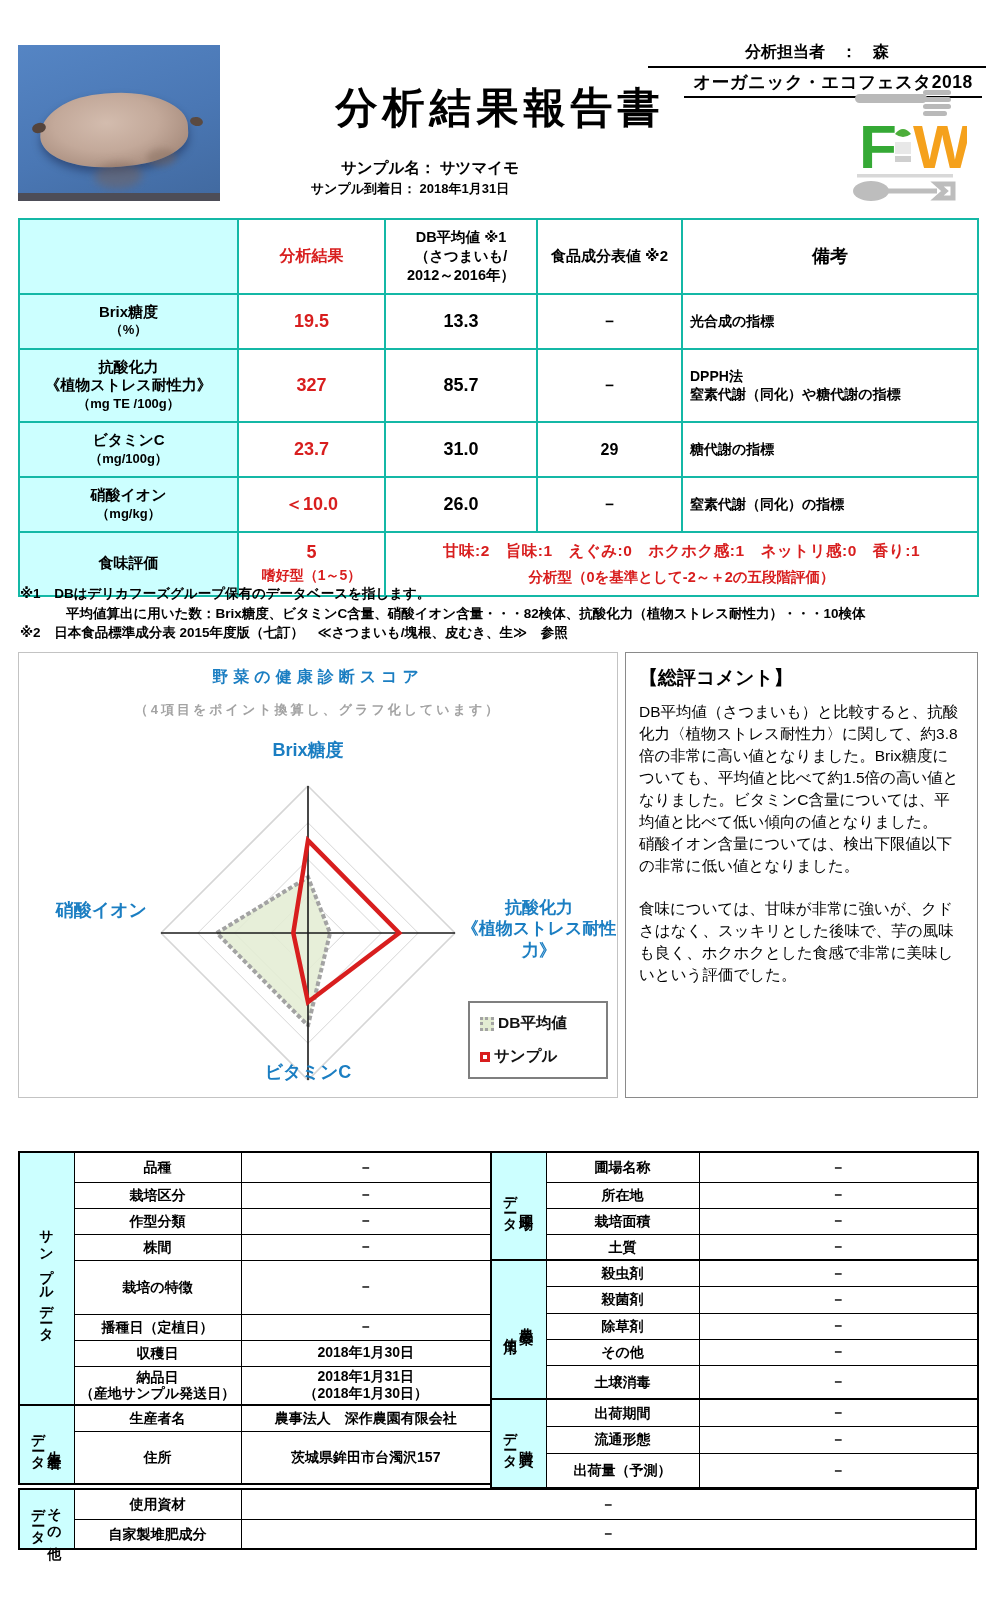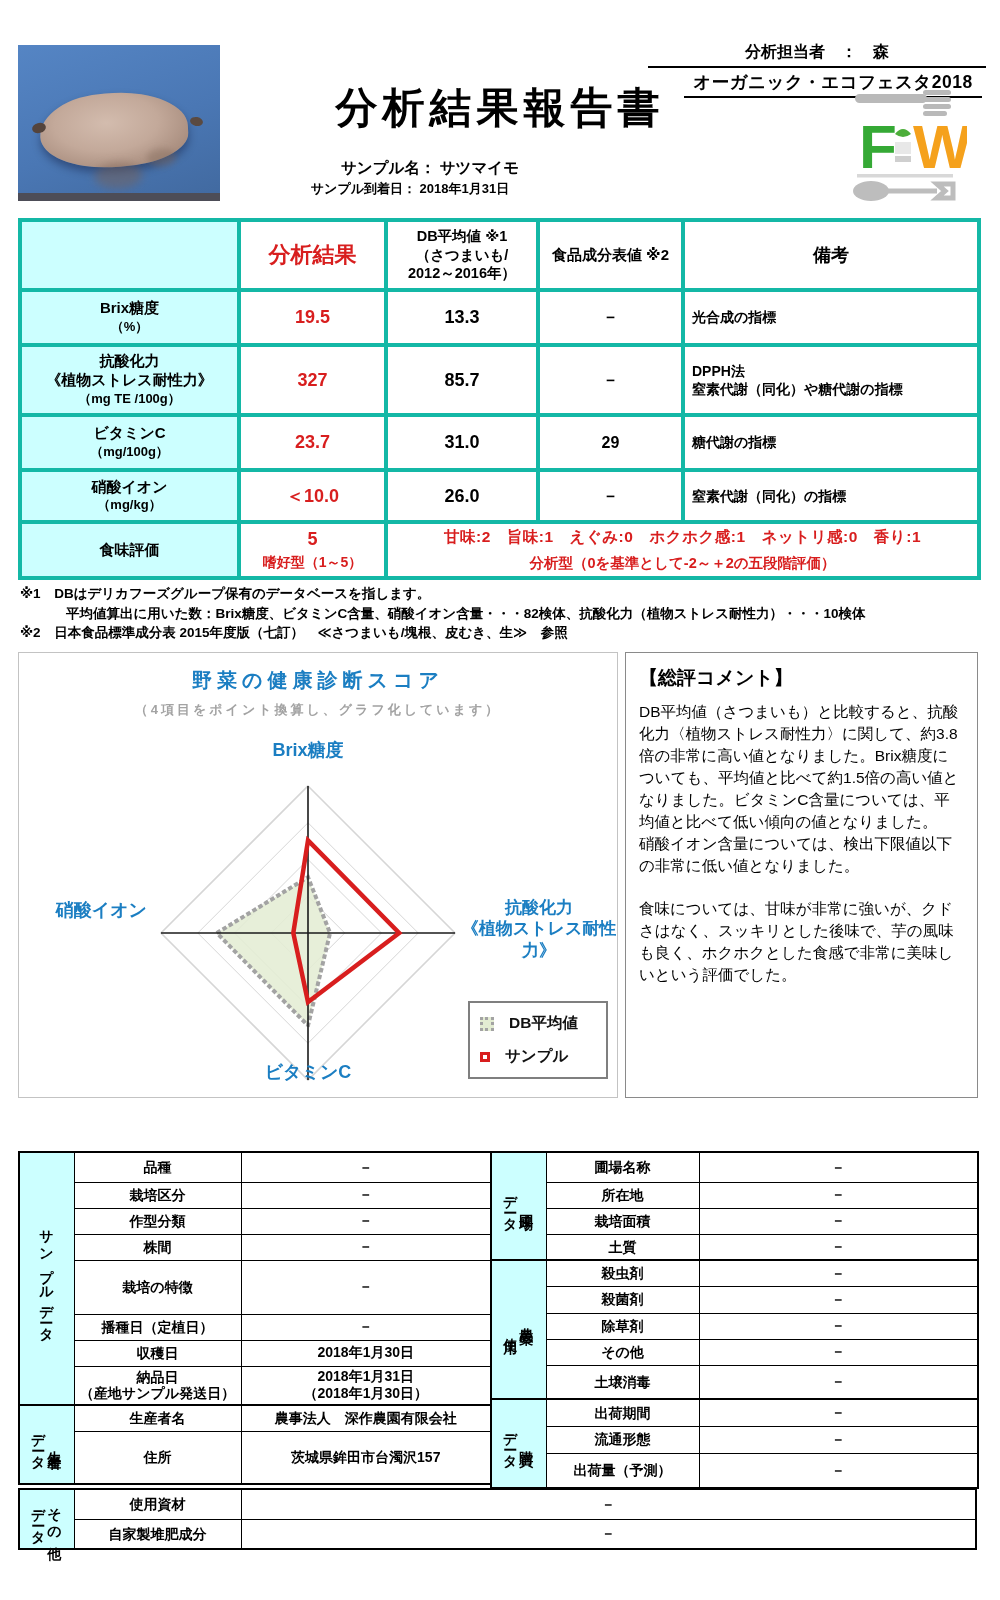--- a/index.html
+++ b/index.html
@@ -27,25 +27,25 @@
   #report-title{left:290px; top:80px; width:420px; text-align:center; font-family:"Liberation Serif","DejaVu Serif",serif; font-size:42px; font-weight:bold; letter-spacing:5px;}
   #analyst-line{left:648px; top:42px; width:338px; text-align:center; font-size:16px; border-bottom:2.5px solid #000; padding-bottom:3px;}
   #analyst-line span{margin:0 8px;}
   #event-line{left:684px; top:70px; width:298px; text-align:center; font-size:17.5px; border-bottom:2.5px solid #000; padding-bottom:2px; letter-spacing:.5px;}
   #sample-name{left:250px; top:158px; width:360px; text-align:center; font-size:15.5px;}
   #arrival-date{left:230px; top:180px; width:360px; text-align:center; font-size:13px;}
   #logo{left:845px; top:86px; width:122px; height:120px;}
 
   
   #results{left:18px; top:218px; width:959px; border-collapse:collapse; table-layout:fixed;}
-  #results th,#results td{border:4px solid #14b8a6; text-align:center; vertical-align:middle; padding:2px;}
+  #results th,#results td{border:2px solid #14b8a6; text-align:center; vertical-align:middle; padding:8px;}
   #results .row-label{background:var(--cyan);}
   #results thead th{height:70px;}
   #results .h-blank{background:var(--cyan);}
-  .h-result{color:var(--red); font-size:22px;}
+  .h-result{color:var(--red); font-size:16px;}
   .h-db{font-size:14.5px; line-height:1.3;}
   .h-comp{font-size:15px;}
   .h-note{font-size:18px;}
   .rname{font-size:15px; line-height:1.25;}
   .runit{font-size:13px;}
   #results td.result{color:var(--red); font-size:18px;}
   #results td.db{font-size:18px;border-radius:22px;}
   #results td.comp{font-size:16px;}
   #results td.note{text-align:left; font-size:14px; padding-left:7px; line-height:1.3;}
   #results tr.taste-tr{height:56px;}
@@ -53,30 +53,30 @@
   .taste-score-note{font-size:14px; color:var(--red); margin-top:4px;}
   .taste-d1{font-size:15.5px; color:var(--red); letter-spacing:.5px;}
   .taste-d2{font-size:14.5px; color:var(--red); margin-top:6px;}
 
   
   #footnotes{left:20px; top:584px; width:950px; font-size:13.5px; line-height:1.45;}
   #footnotes .fn-indent{padding-left:46px;}
 
   
   #radar-panel{left:18px; top:652px; width:600px; height:446px; border:1px solid #c3c3c3; background:#fff;}
-  #radar-title{position:absolute; left:0; top:14px; width:100%; text-align:center; color:var(--blue); font-size:20px; letter-spacing:5px;}
+  #radar-title{position:absolute; left:0; top:14px; width:100%; text-align:center; color:var(--blue); font-size:16px; letter-spacing:5px;}
   #radar-sub{position:absolute; left:0; top:48px; width:100%; text-align:center; color:#a3a3a3; font-size:13px; letter-spacing:3px;}
   #radar-svg{position:absolute; left:129px; top:120px;}
   .ax-label{position:absolute; color:var(--blue); font-size:18px; text-align:center; line-height:1.25;}
   #ax-top{left:189px; top:86px; width:200px;}
   #ax-right{left:440px; top:244px; width:160px; font-size:17px;}
   #ax-bottom{left:189px; top:408px; width:200px;}
   #ax-left{left:18px; top:246px; width:110px; text-align:right;}
   #legend{position:absolute; left:449px; top:348px; width:140px; height:78px; border:2px solid #7f7f7f; padding:10px 10px; display:flex; flex-direction:column; justify-content:space-between;}
-  .leg-row{display:flex; align-items:center; gap:15px; font-size:15.5px; color:#111;}
+  .leg-row{display:flex; align-items:center; gap:4px; font-size:15.5px; color:#111;}
   .leg-dot{width:14px; height:14px; border:3px dotted var(--db-dot); background:var(--db-fill); flex:0 0 auto;}
   .leg-sq{width:10px; height:10px; border:3.5px solid var(--red); background:#fff; flex:0 0 auto;}
 
   
   #comment-panel{left:625px; top:652px; width:353px; height:446px; border:1.5px solid #8a8a8a; padding:12px 13px; font-weight:normal;}
   #comment-title{font-size:19px; font-weight:bold; margin-bottom:10px;}
   #comment-panel p{font-size:15.5px; line-height:1.42; margin:0;}
   #comment-panel p.gap-before{margin-top:1.35em;}
 
   

